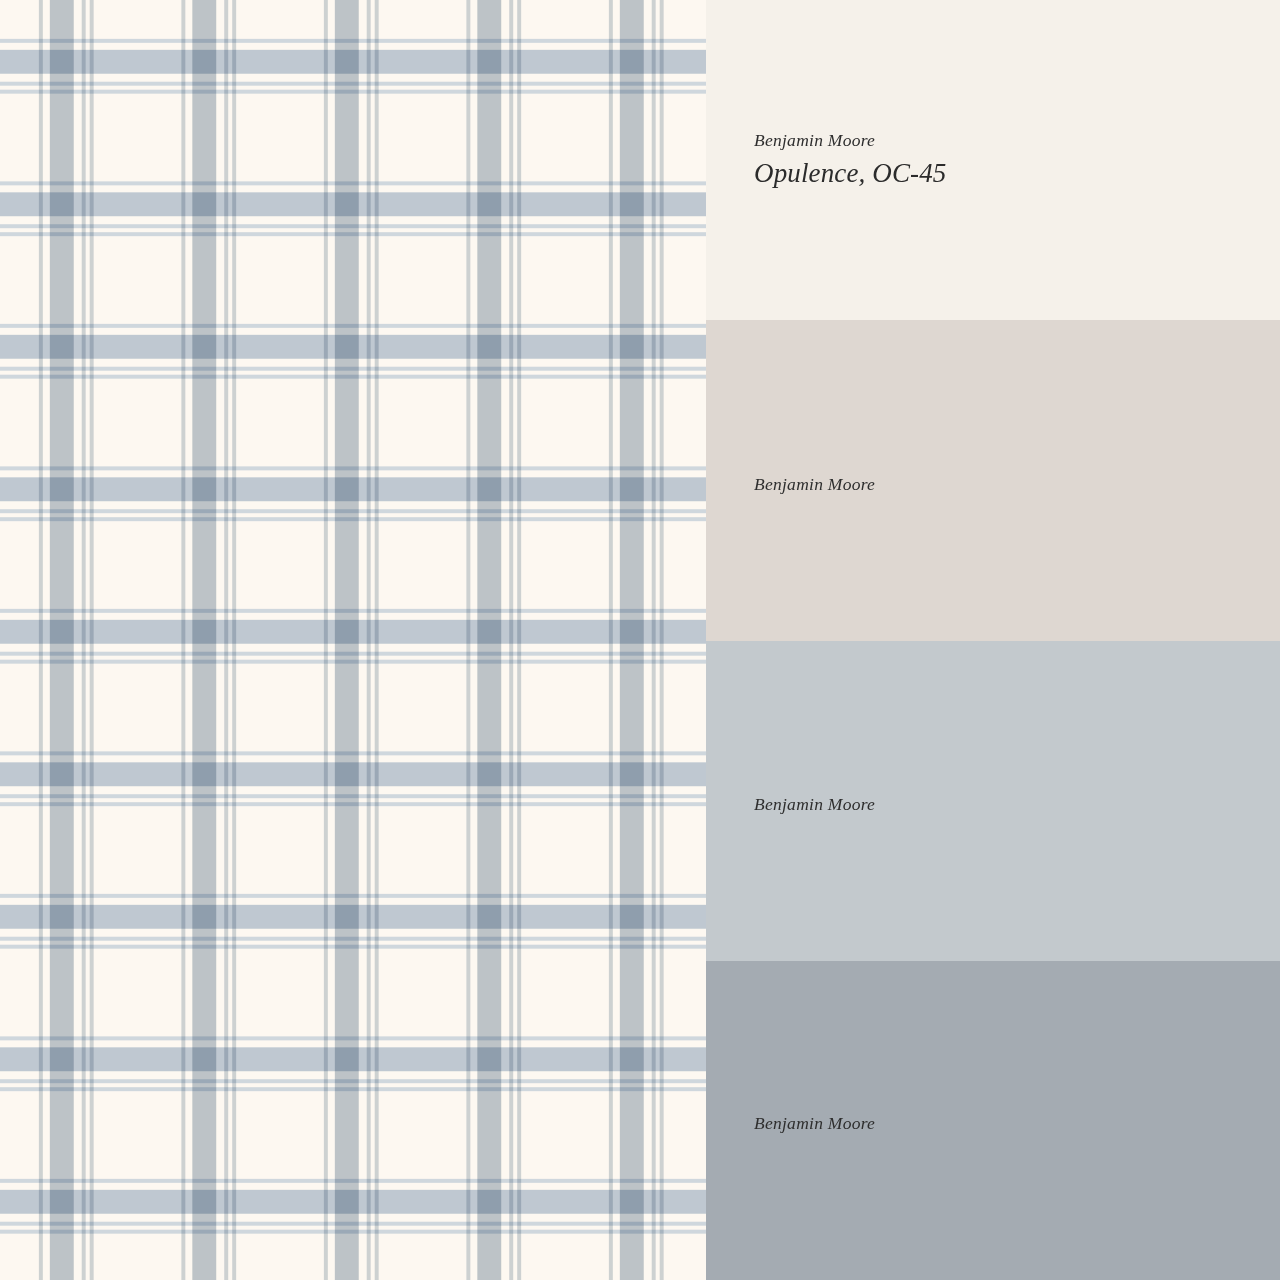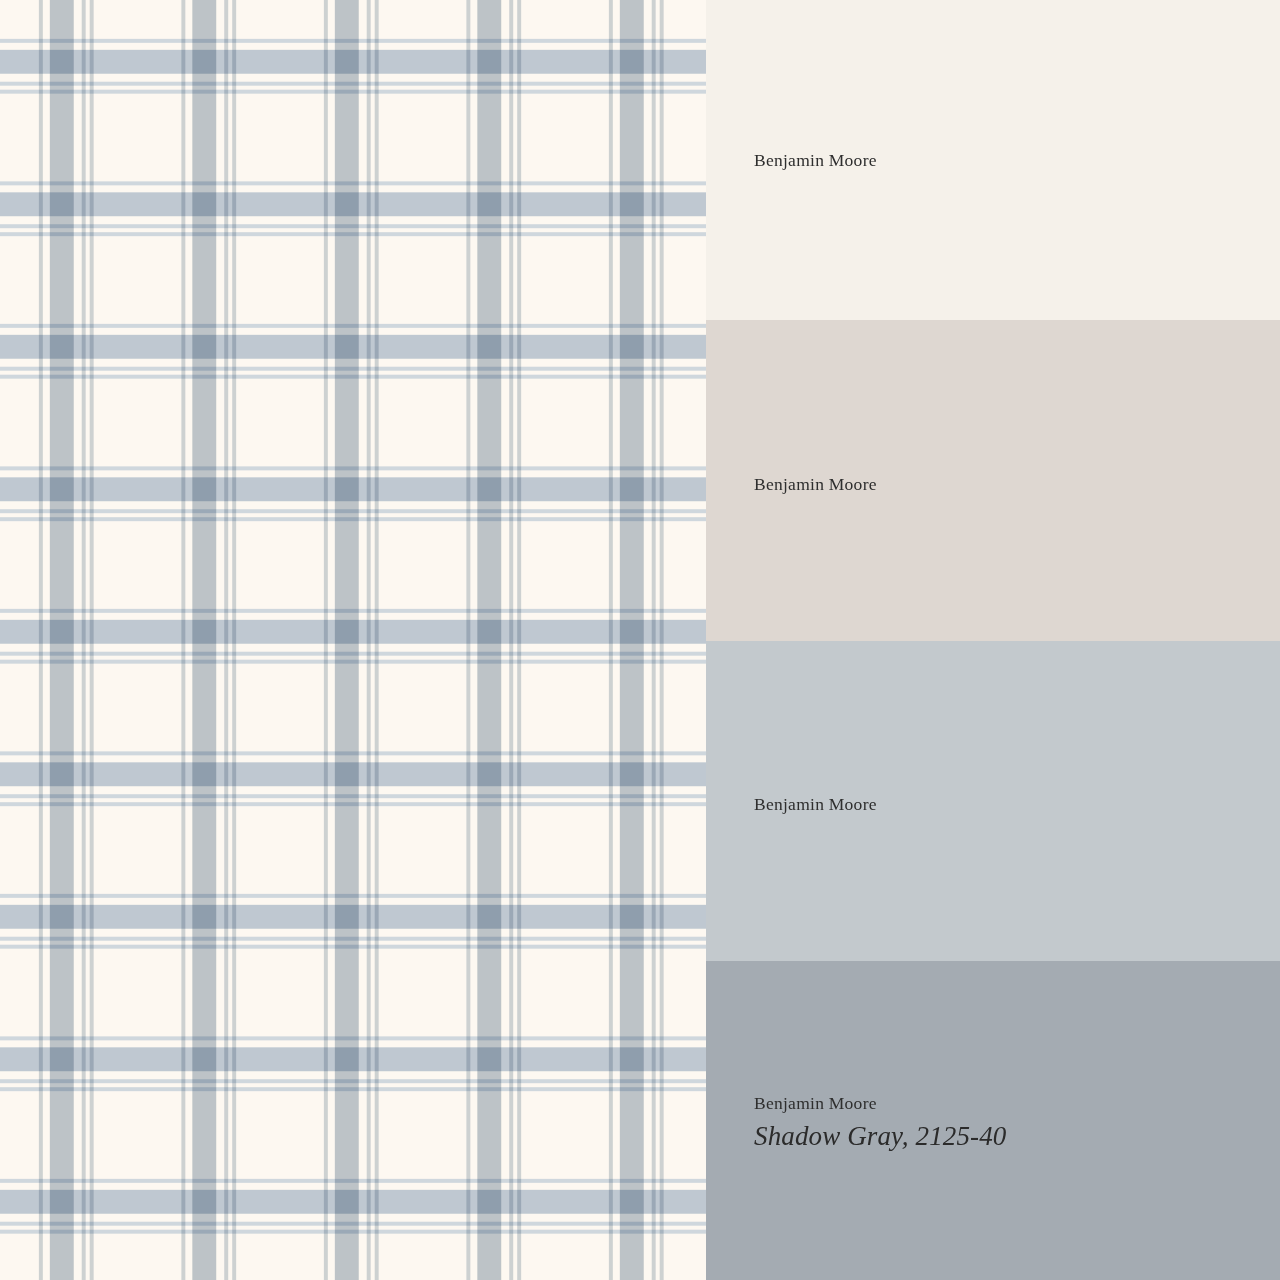--- a/index.html
+++ b/index.html
@@ -47,20 +47,21 @@
     left: 0;
     width: 574px;
     display: flex;
     flex-direction: column;
     justify-content: center;
   }
   .swatch-text {
     padding-left: 48px;
   }
   .brand {
+    font-style: italic;
     font-size: 17.5px;
     letter-spacing: 0.015em;
     color: #2e2e2e;
     line-height: 1.5;
     white-space: nowrap;
   }
   .color-name {
     font-style: italic;
     font-size: 27px;
     letter-spacing: 0.005em;
@@ -79,36 +80,36 @@
     <div class="plaid-base" style="background: rgb(253, 248, 241);"></div>
     <div class="plaid-horz" style="background-image: repeating-linear-gradient(transparent 0px, transparent 39px, rgb(201, 210, 218) 39px, rgb(201, 210, 218) 43px, transparent 43px, transparent 50px, rgb(182, 194, 205) 50px, rgb(182, 194, 205) 74px, transparent 74px, transparent 82px, rgb(201, 210, 218) 82px, rgb(201, 210, 218) 86px, transparent 86px, transparent 90px, rgb(201, 210, 218) 90px, rgb(201, 210, 218) 94px, transparent 94px, transparent 142.5px); background-size: 100% 142.5px; opacity: 0.88;"></div>
     <div class="plaid-vert" style="background-image: repeating-linear-gradient(to right, transparent 0px, transparent 39px, rgb(201, 210, 218) 39px, rgb(201, 210, 218) 43px, transparent 43px, transparent 50px, rgb(182, 194, 205) 50px, rgb(182, 194, 205) 74px, transparent 74px, transparent 82px, rgb(201, 210, 218) 82px, rgb(201, 210, 218) 86px, transparent 86px, transparent 90px, rgb(201, 210, 218) 90px, rgb(201, 210, 218) 94px, transparent 94px, transparent 142.5px); background-size: 142.5px 100%; mix-blend-mode: multiply; opacity: 0.88;"></div>
   </div>
 
   <div id="swatch-panel" style="left: 706px; width: 574px; height: 1280px;">
 
     <div class="swatch" style="background: rgb(245, 241, 234); top: 0px; height: 320px; width: 574px;">
       <div class="swatch-text" style="position: relative; top: 0px;">
         <div class="brand">Benjamin Moore</div>
+        <div class="color-name">Opulence, OC-45</div>
       </div>
     </div>
 
     <div class="swatch" style="background: rgb(222, 215, 209); top: 320px; height: 321px; width: 574px;">
       <div class="swatch-text" style="position: relative; top: 3.5px;">
         <div class="brand">Benjamin Moore</div>
       </div>
     </div>
 
     <div class="swatch" style="background: rgb(195, 201, 205); top: 641px; height: 320px; width: 574px;">
       <div class="swatch-text" style="position: relative; top: 3px;">
         <div class="brand">Benjamin Moore</div>
       </div>
     </div>
 
     <div class="swatch" style="background: rgb(164, 171, 178); top: 961px; height: 319px; width: 574px;">
       <div class="swatch-text" style="position: relative; top: 2.5px;">
         <div class="brand">Benjamin Moore</div>
-        <div class="color-name">Shadow Gray, 2125-40</div>
       </div>
     </div>
 
   </div>
 </div>
 
 </body></html>

